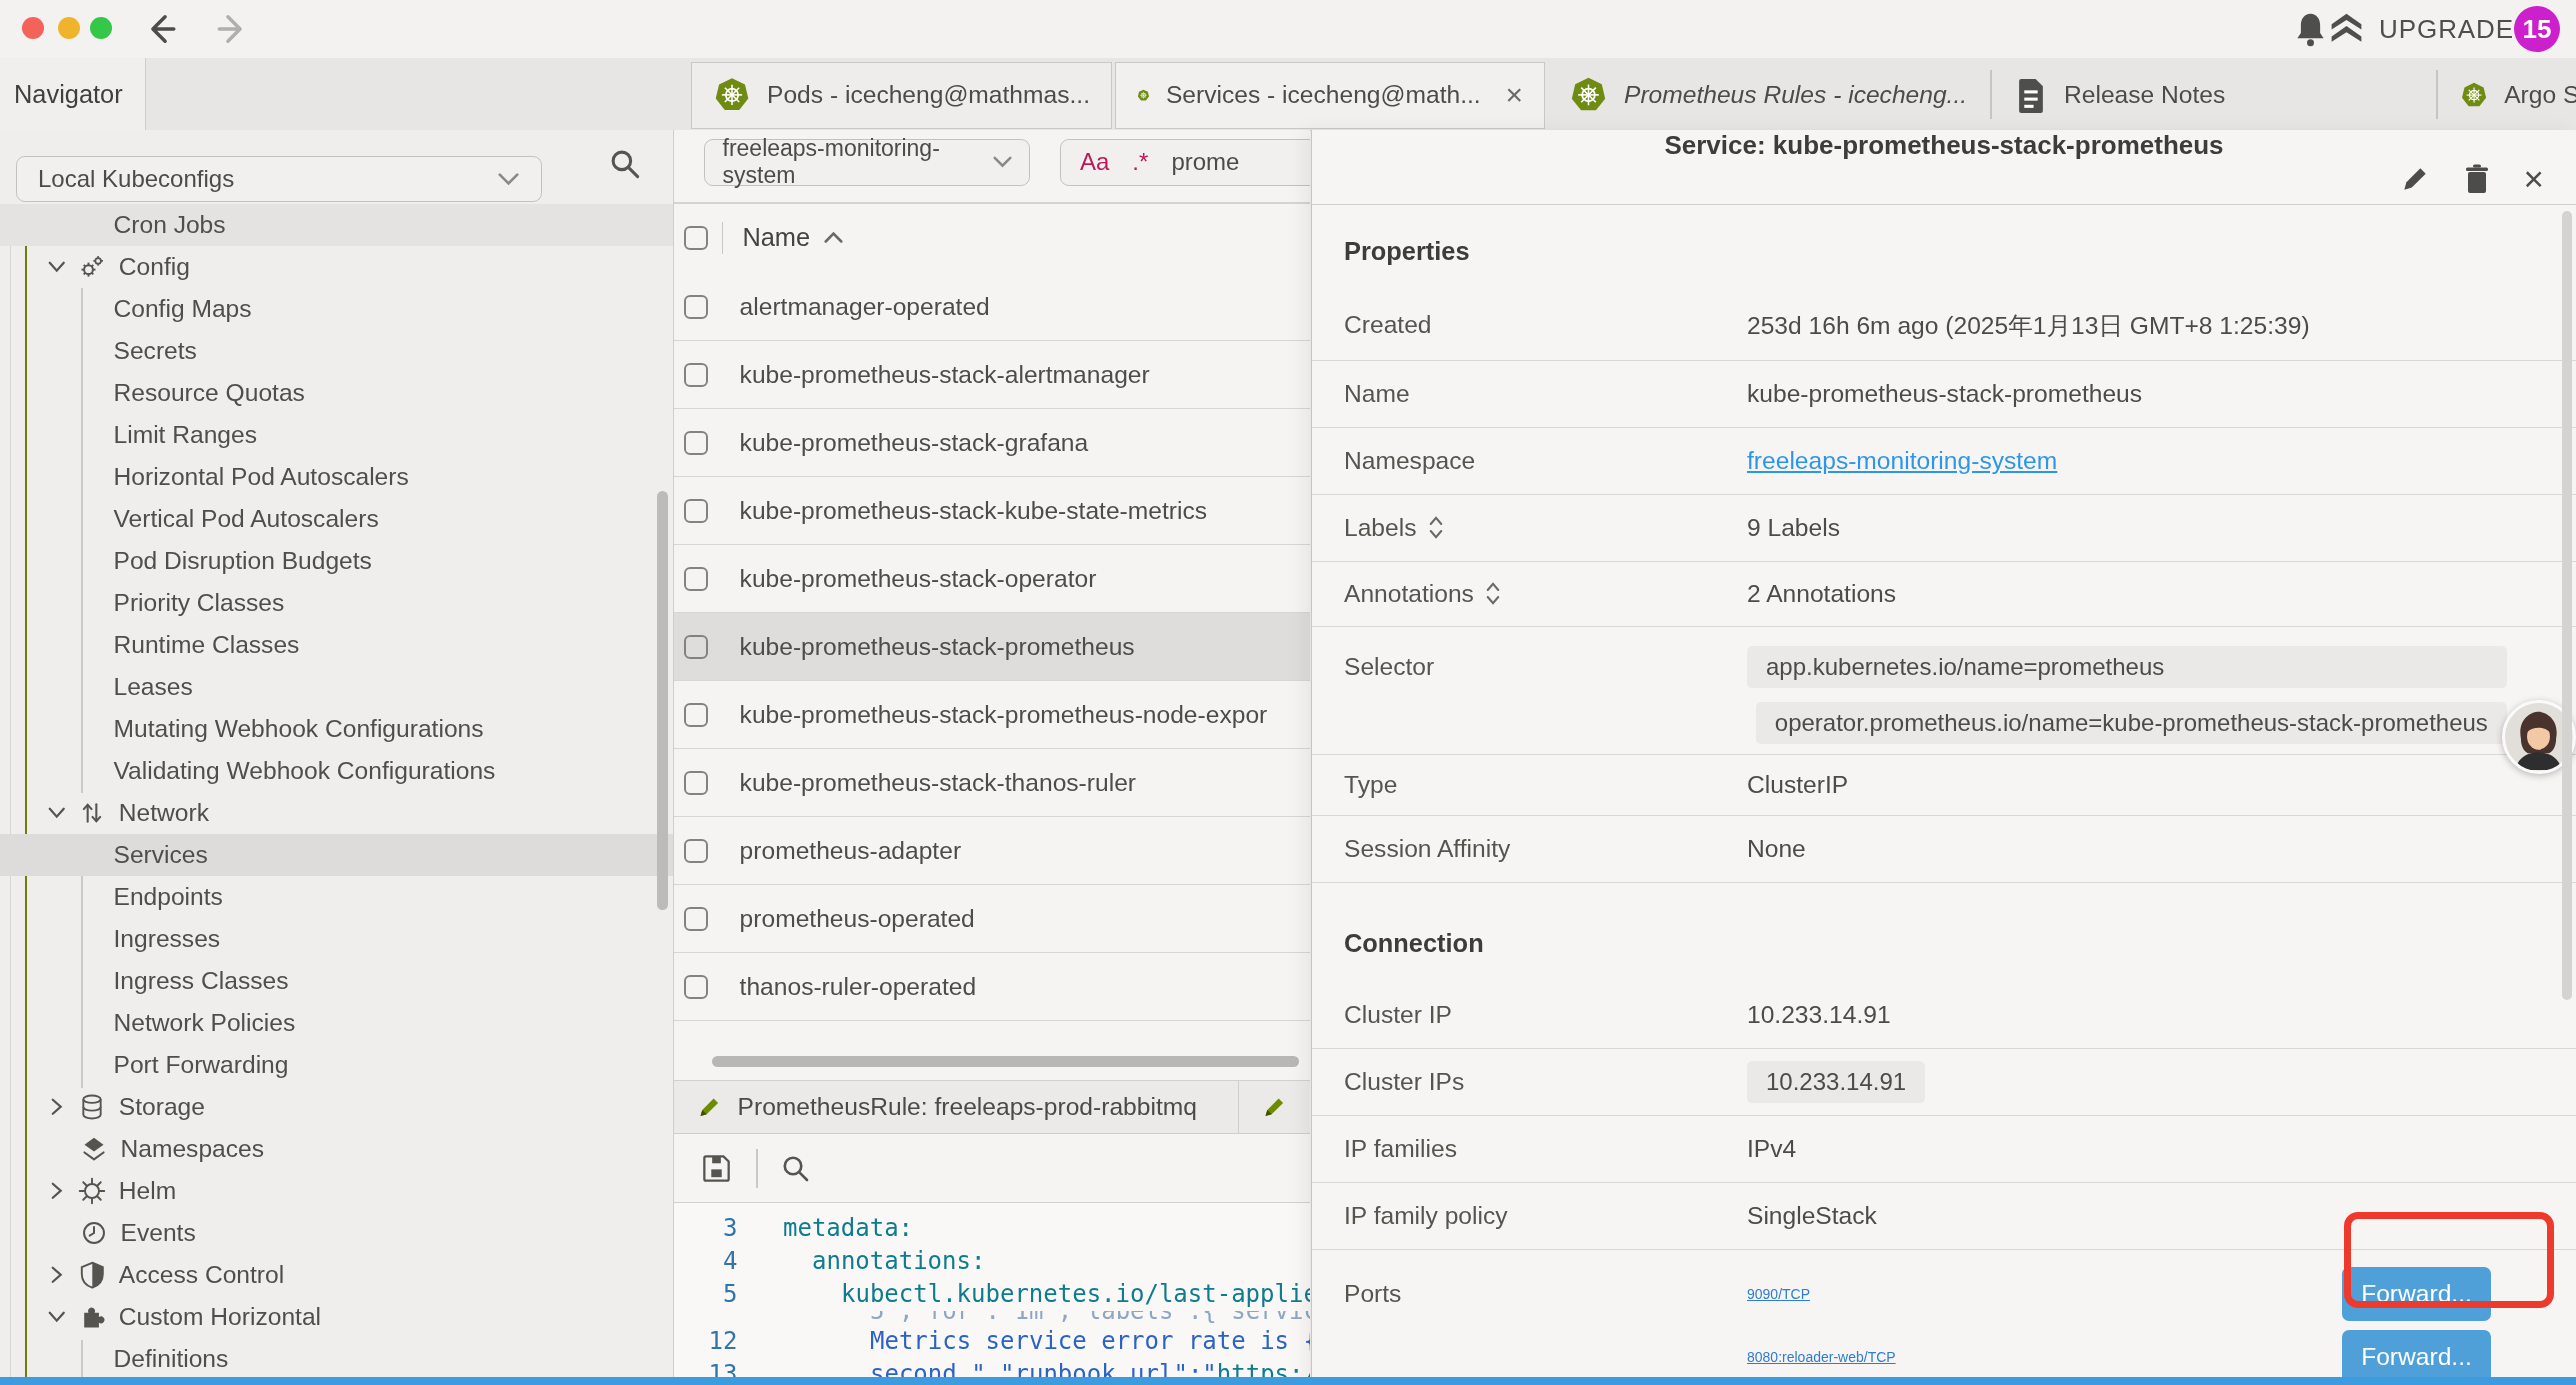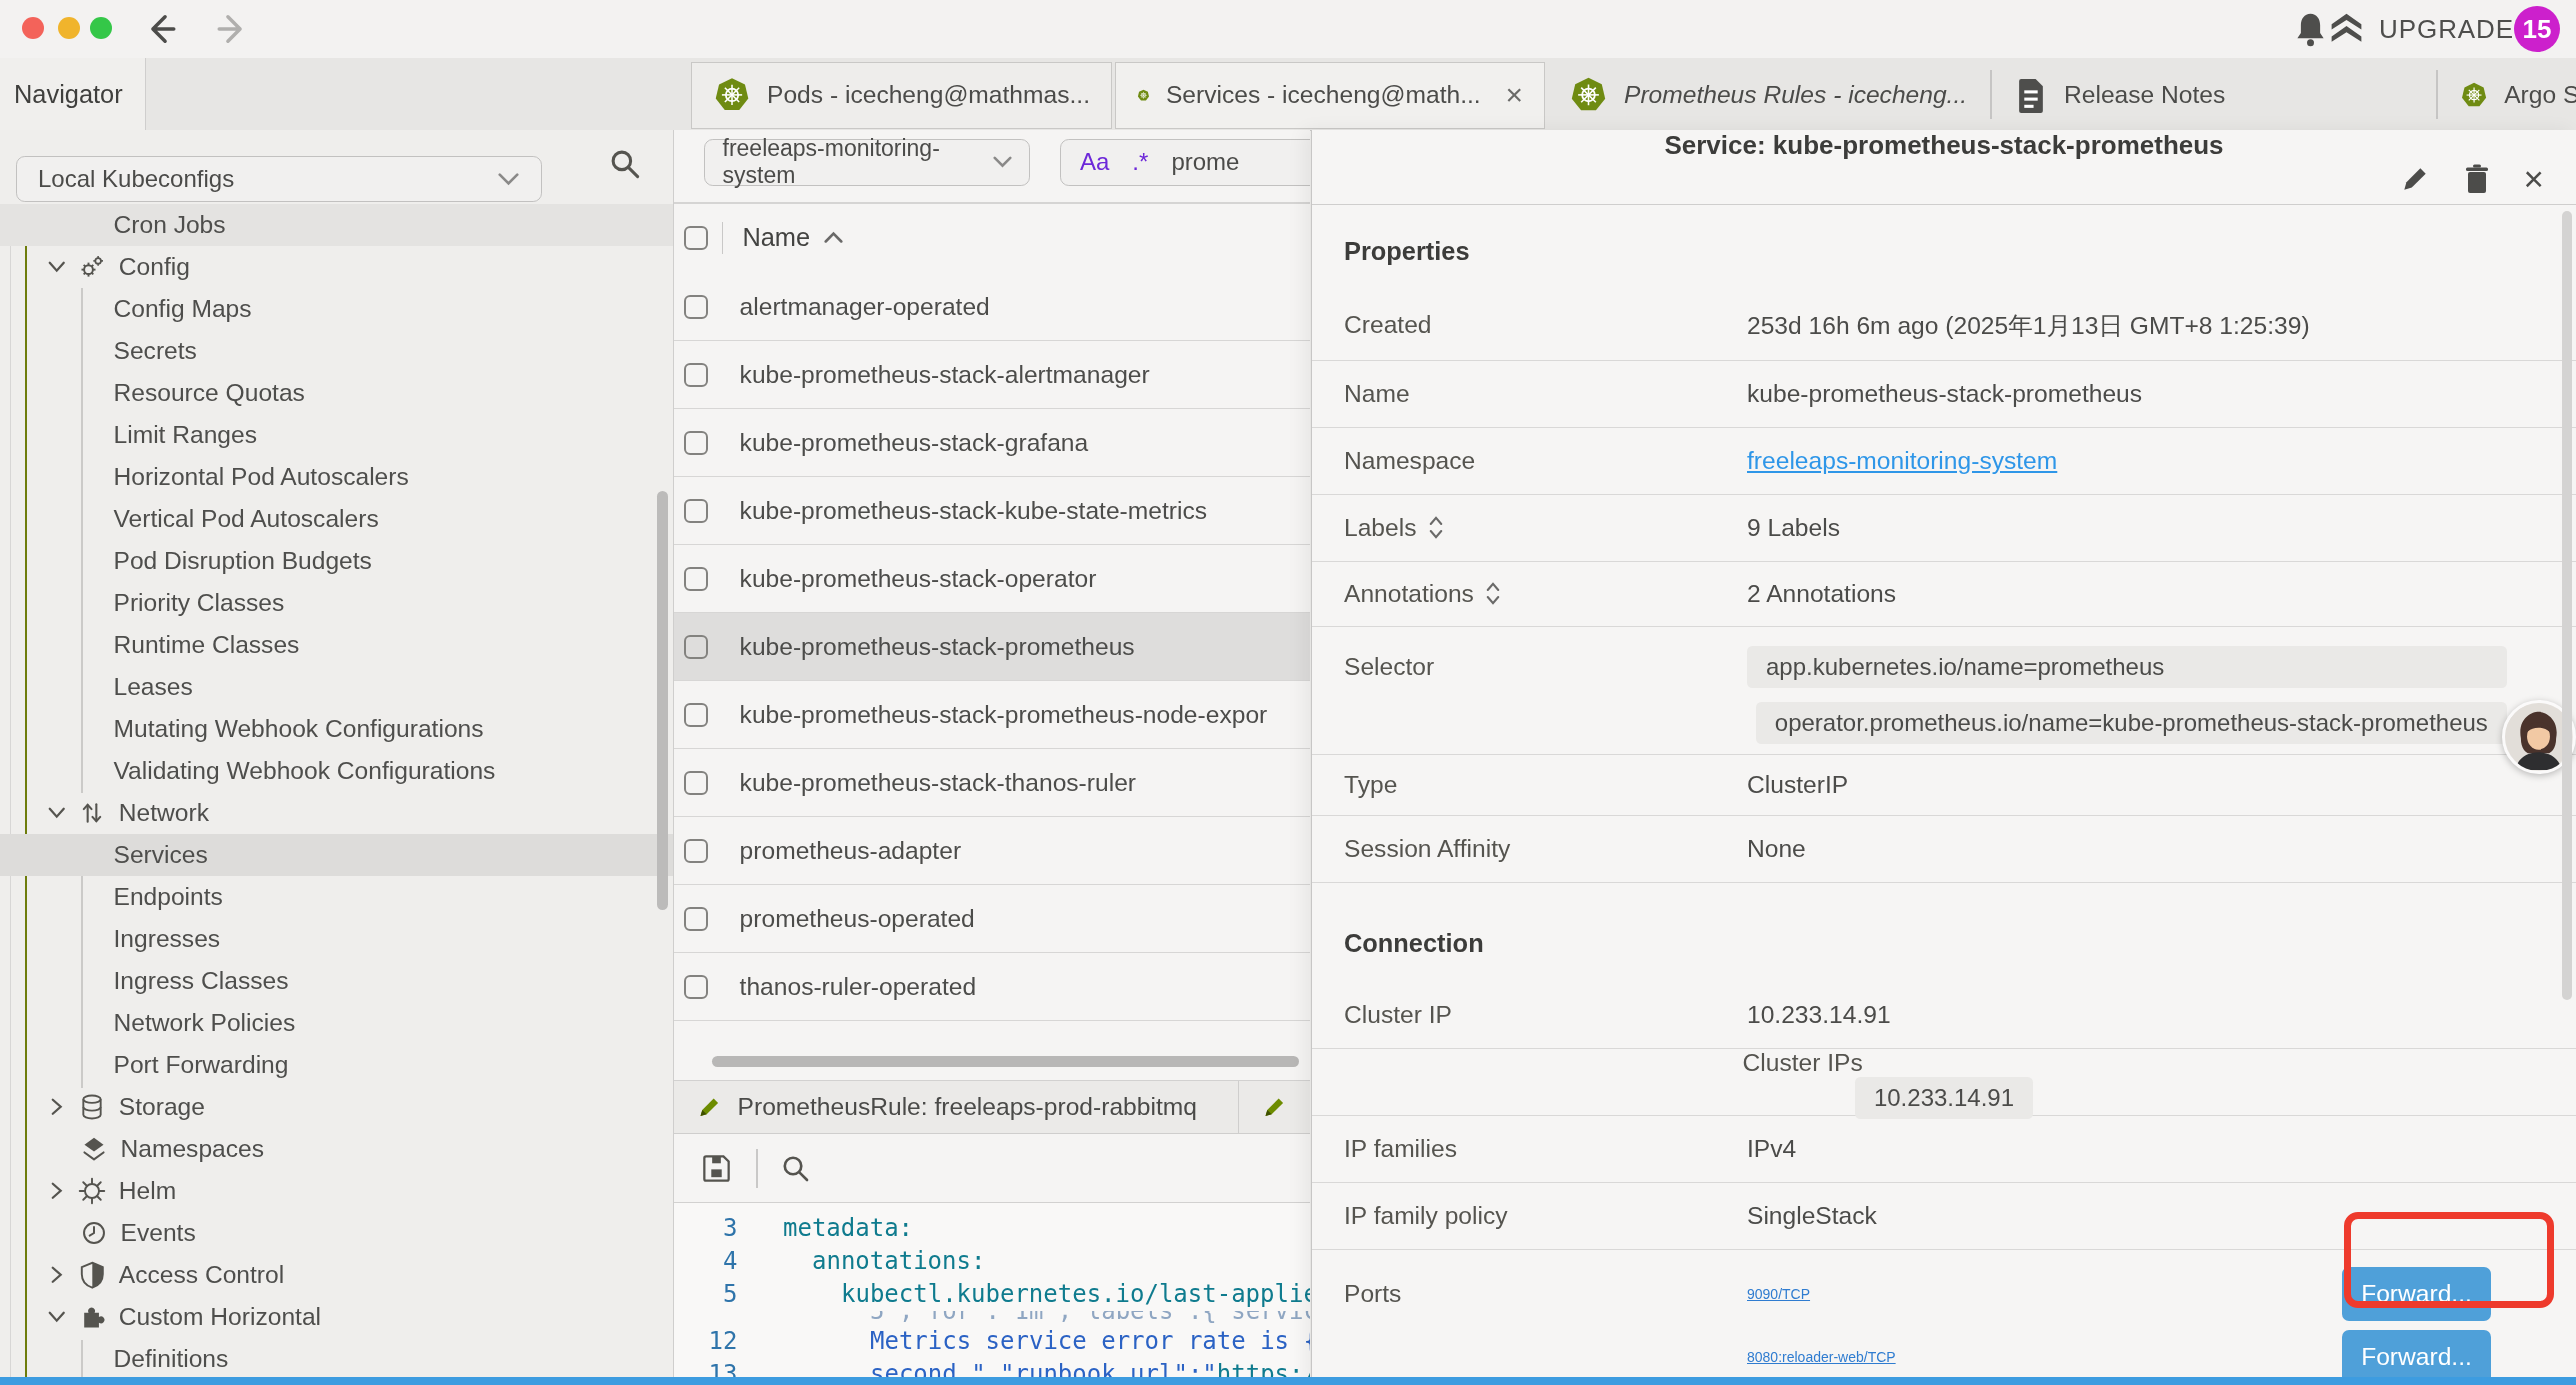--- a/index.html
+++ b/index.html
@@ -52,21 +52,21 @@
   #side-scroll{position:absolute;left:657px;top:361px;width:11.4px;height:419px;border-radius:6.1px;background:#bcbbba;}
 
   
   #middle{left:673px;top:130px;width:637px;height:1256px;background:#f5f4f3;border-left:1.8px solid #cfcecd;
           box-sizing:border-box;overflow:hidden;}
   #ns-select{position:absolute;left:30px;top:8.8px;width:326px;height:47px;border:1.8px solid #c2c1c0;border-radius:8.8px;
       display:flex;align-items:center;padding:0 17.5px;box-sizing:border-box;font-size:23px;color:#4b4b49;background:#f1f0ef;}
   #ns-select .chev{margin-left:auto;}
   #search-box{position:absolute;left:386px;top:8.8px;width:298px;height:47px;border:1.8px solid #c2c1c0;border-radius:8.8px;
       display:flex;align-items:center;gap:23px;padding:0 19px;box-sizing:border-box;font-size:24px;background:#f1f0ef;}
-  .search-tog{color:#6d28d9;text-align:right;}
+  .search-tog{color:#be185d;text-align:right;}
   #toolbar-divider{position:absolute;left:0;top:72px;width:637px;height:1.8px;background:#d5d4d3;}
   #thead{position:absolute;left:0;top:72px;width:637px;height:71px;display:flex;align-items:center;}
   .cbx{width:24px;height:24px;border:2.2px solid #83827f;border-radius:6.1px;box-sizing:border-box;}
   #thead .cbx{margin-left:9.6px;}
   #thead .vline{width:1.8px;height:32px;background:#c9c8c7;margin-left:14px;}
   #thead .hname{margin-left:19px;font-size:25.4px;color:#434341;}
   #thead .sort{margin-left:14px;}
   #tbody{position:absolute;left:0;top:143px;width:637px;}
   .t-row{height:67px;display:flex;align-items:center;border-bottom:1.8px solid #d7d6d5;white-space:nowrap;}
   .t-row .cbx{margin-left:9.6px;flex:none;}
@@ -657,21 +657,21 @@
       <span class="d-value">None</span>
     </div>
 
     <div class="section-head" style="padding-top:46px;">Connection</div>
 
     <div class="d-row" style="height:67px;">
       <span class="d-label">Cluster IP</span>
       <span class="d-value">10.233.14.91</span>
     </div>
 
-    <div class="d-row" style="height:67px;flex-direction:column;">
+    <div class="d-row" style="height:67px;">
       <span class="d-label">Cluster IPs</span>
       <span class="chip">10.233.14.91</span>
     </div>
 
     <div class="d-row" style="height:67px;">
       <span class="d-label">IP families</span>
       <span class="d-value">IPv4</span>
     </div>
 
     <div class="d-row" style="height:67px;">

